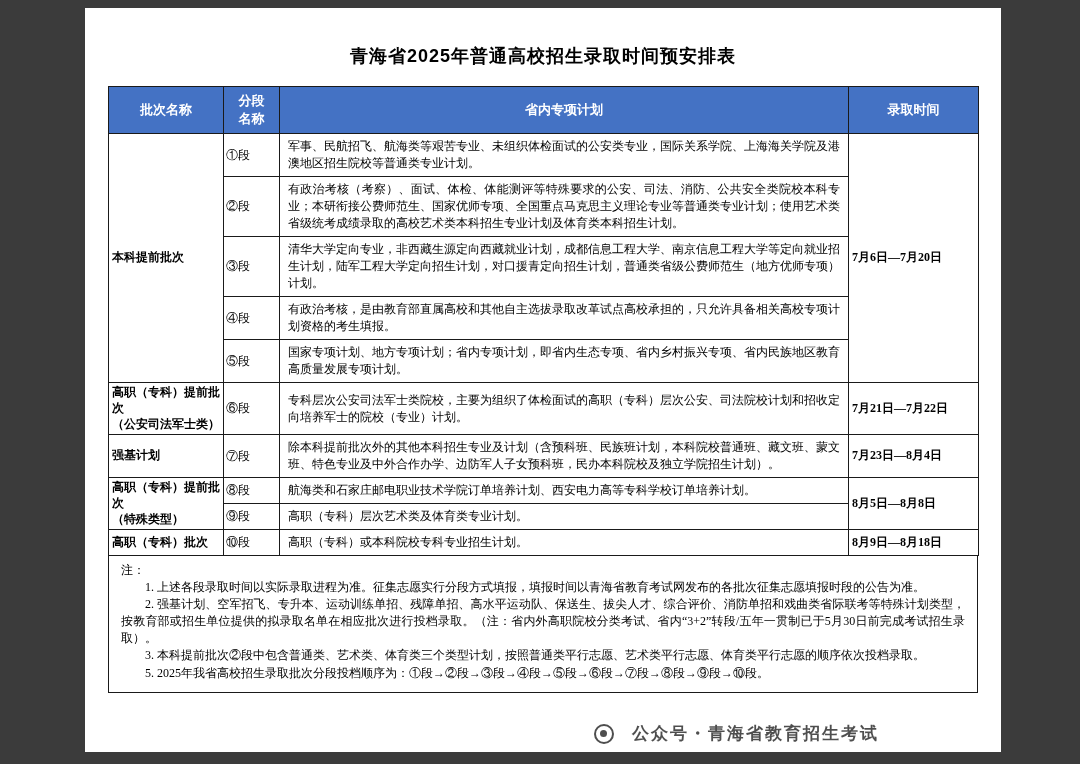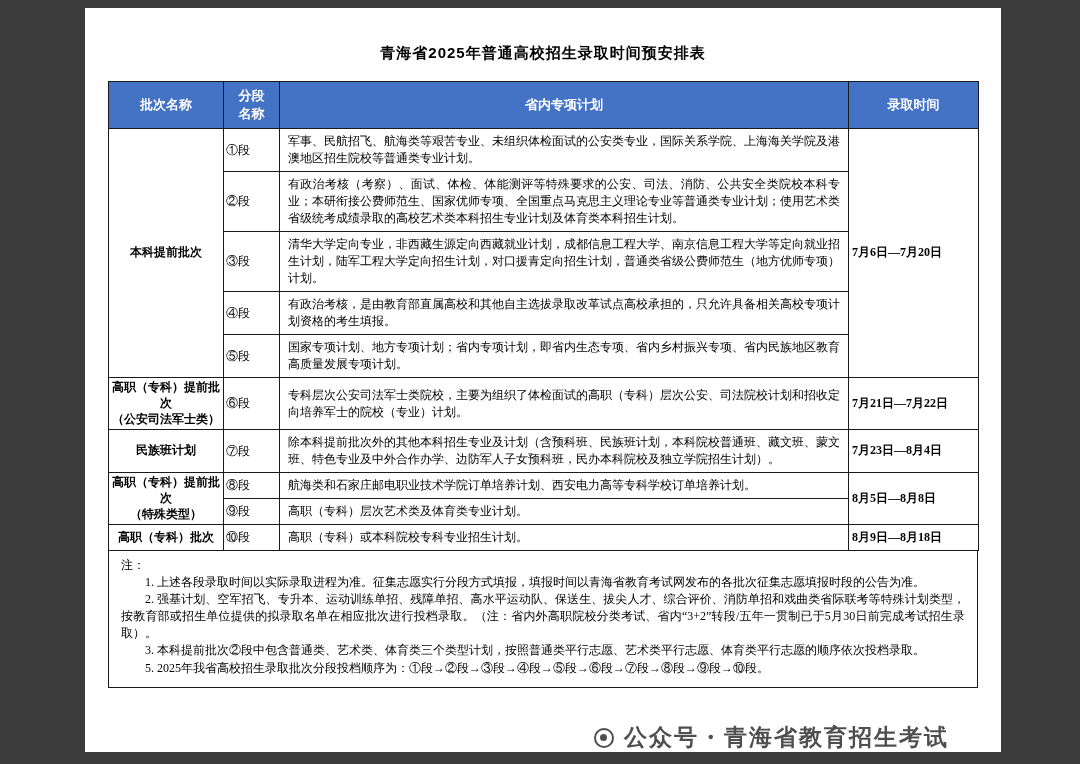--- a/index.html
+++ b/index.html
@@ -16,21 +16,21 @@
   .page{
     position:absolute;
     left:85px;top:8px;
     width:916px;height:744px;
     background:#ffffff;
     box-sizing:border-box;
     padding:30px 23px 0 23px;
   }
   .title{
     font-family:"Liberation Sans", sans-serif;
-    font-size:15px;
+    font-size:18px;
     font-weight:bold;
     color:#000;
     text-align:center;
     margin:6px 0 18px 0;
     letter-spacing:1px;
   }
   table.sched{
     border-collapse:collapse;
     table-layout:fixed;
     width:870px;
@@ -48,21 +48,21 @@
     color:#ffffff;
     font-family:"Liberation Sans", sans-serif;
     font-weight:bold;
     font-size:13px;
     text-align:center;
     padding:5px 4px;
     height:38px;
   }
   td.batch{
     font-weight:bold;
-    text-align:center;
+    text-align:left;
     padding:2px 3px;
     line-height:1.3;
     border-radius:15px;
   }
   td.seg{
     padding:2px 2px;
   }
   td.plan{
     text-align:justify;
     padding:4px 8px;
@@ -91,24 +91,24 @@
   .notes p.note-item{
     margin:0;
     text-indent:2em;
     text-align:justify;
   }
   .wm-account{
     position:absolute;
     left:594px;top:722px;
     display:flex;
     align-items:center;
-    gap:10px;
-    font-family:"Liberation Sans", sans-serif;
-    font-weight:bold;
-    font-size:23px;
+    gap:18px;
+    font-family:"Liberation Sans", sans-serif;
+    font-weight:bold;
+    font-size:17px;
     color:rgba(28,28,28,0.78);
     letter-spacing:2px;
     white-space:nowrap;
     z-index:5;
   }
   .wm-account .wm-icon{
     display:inline-block;
     width:20px;height:20px;
     border:2.5px solid rgba(28,28,28,0.78);
     border-radius:50%;
@@ -187,21 +187,21 @@
 
         <tr>
           <td class="batch pre">高职（专科）提前批次
 （公安司法军士类）</td>
           <td class="seg">⑥段</td>
           <td class="plan">专科层次公安司法军士类院校，主要为组织了体检面试的高职（专科）层次公安、司法院校计划和招收定向培养军士的院校（专业）计划。</td>
           <td class="time">7月21日—7月22日</td>
         </tr>
 
         <tr>
-          <td class="batch pre">民族班计划</td>
+          <td class="batch pre">强基计划</td>
           <td class="seg">⑦段</td>
           <td class="plan">除本科提前批次外的其他本科招生专业及计划（含预科班、民族班计划，本科院校普通班、藏文班、蒙文班、特色专业及中外合作办学、边防军人子女预科班，民办本科院校及独立学院招生计划）。</td>
           <td class="time">7月23日—8月4日</td>
         </tr>
 
         <tr>
           <td class="batch pre" rowspan="2">高职（专科）提前批次
 （特殊类型）</td>
           <td class="seg">⑧段</td>
           <td class="plan">航海类和石家庄邮电职业技术学院订单培养计划、西安电力高等专科学校订单培养计划。</td>

